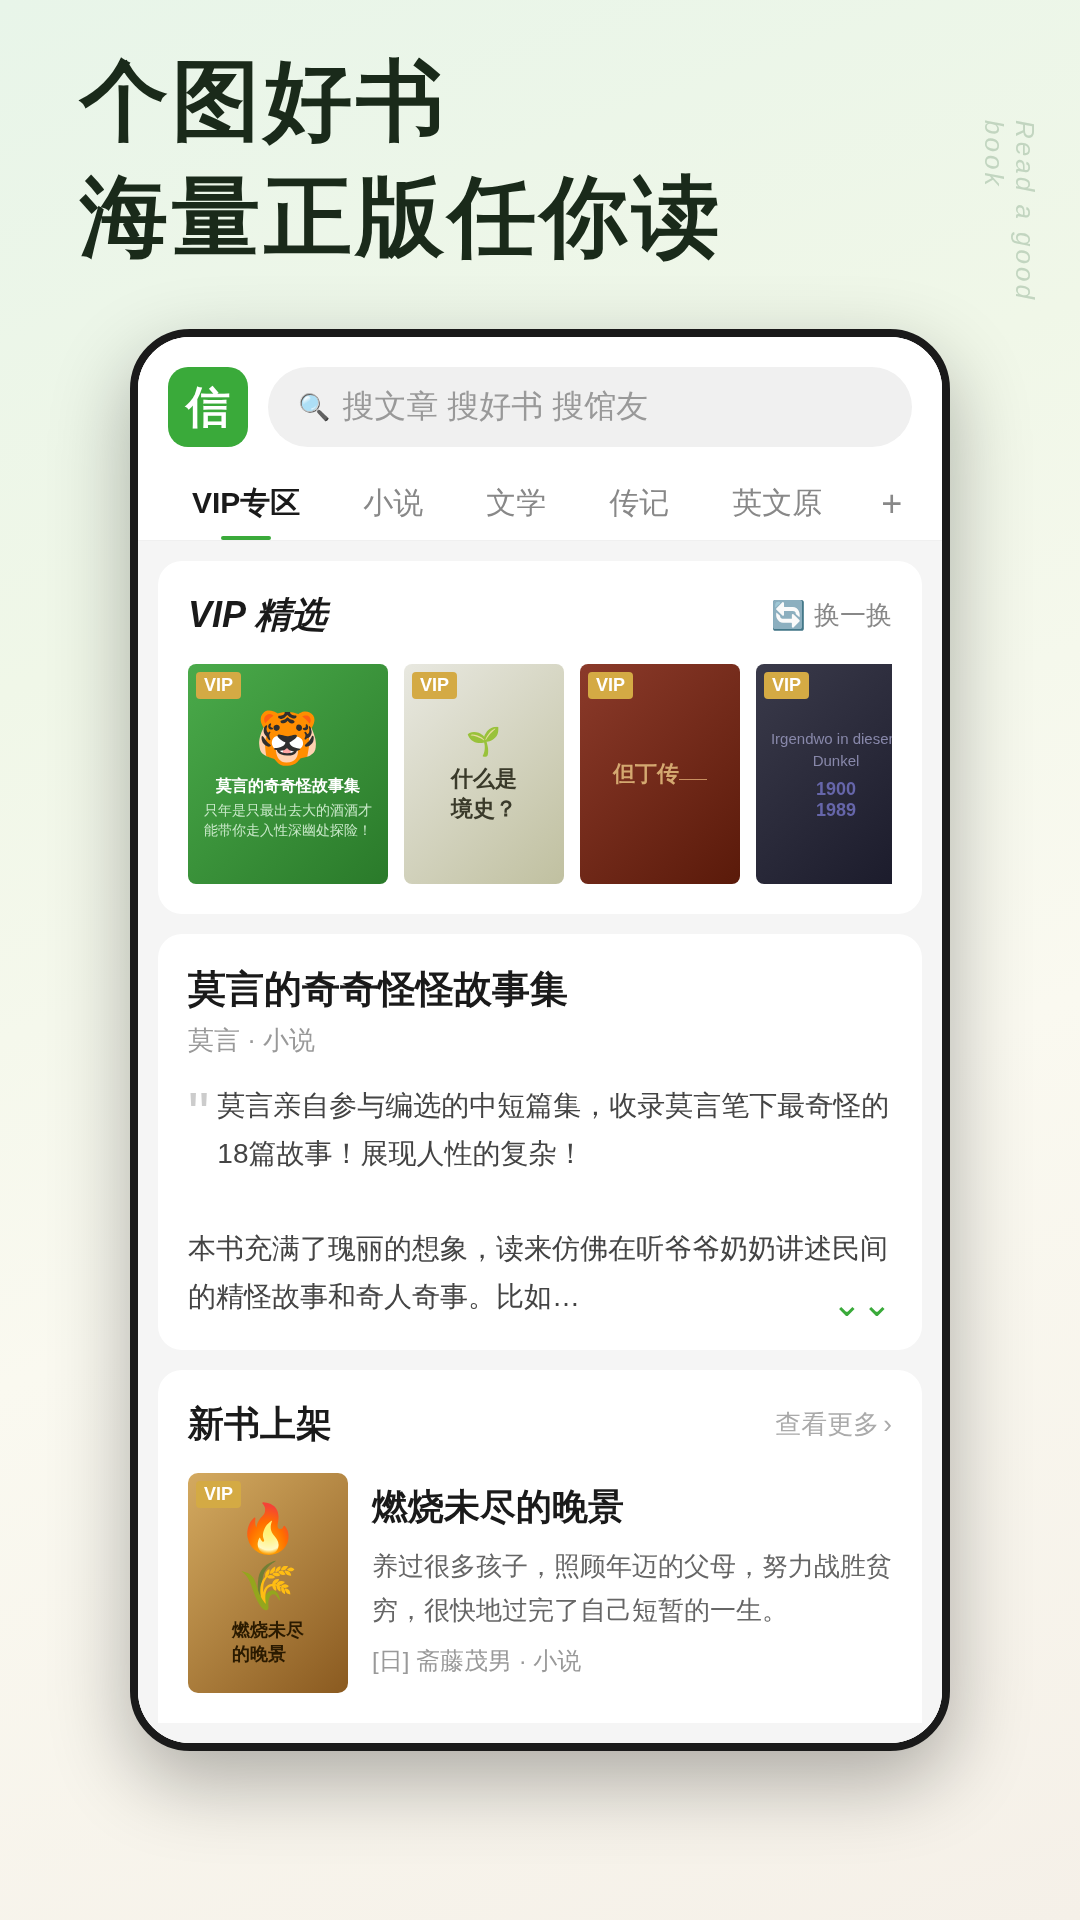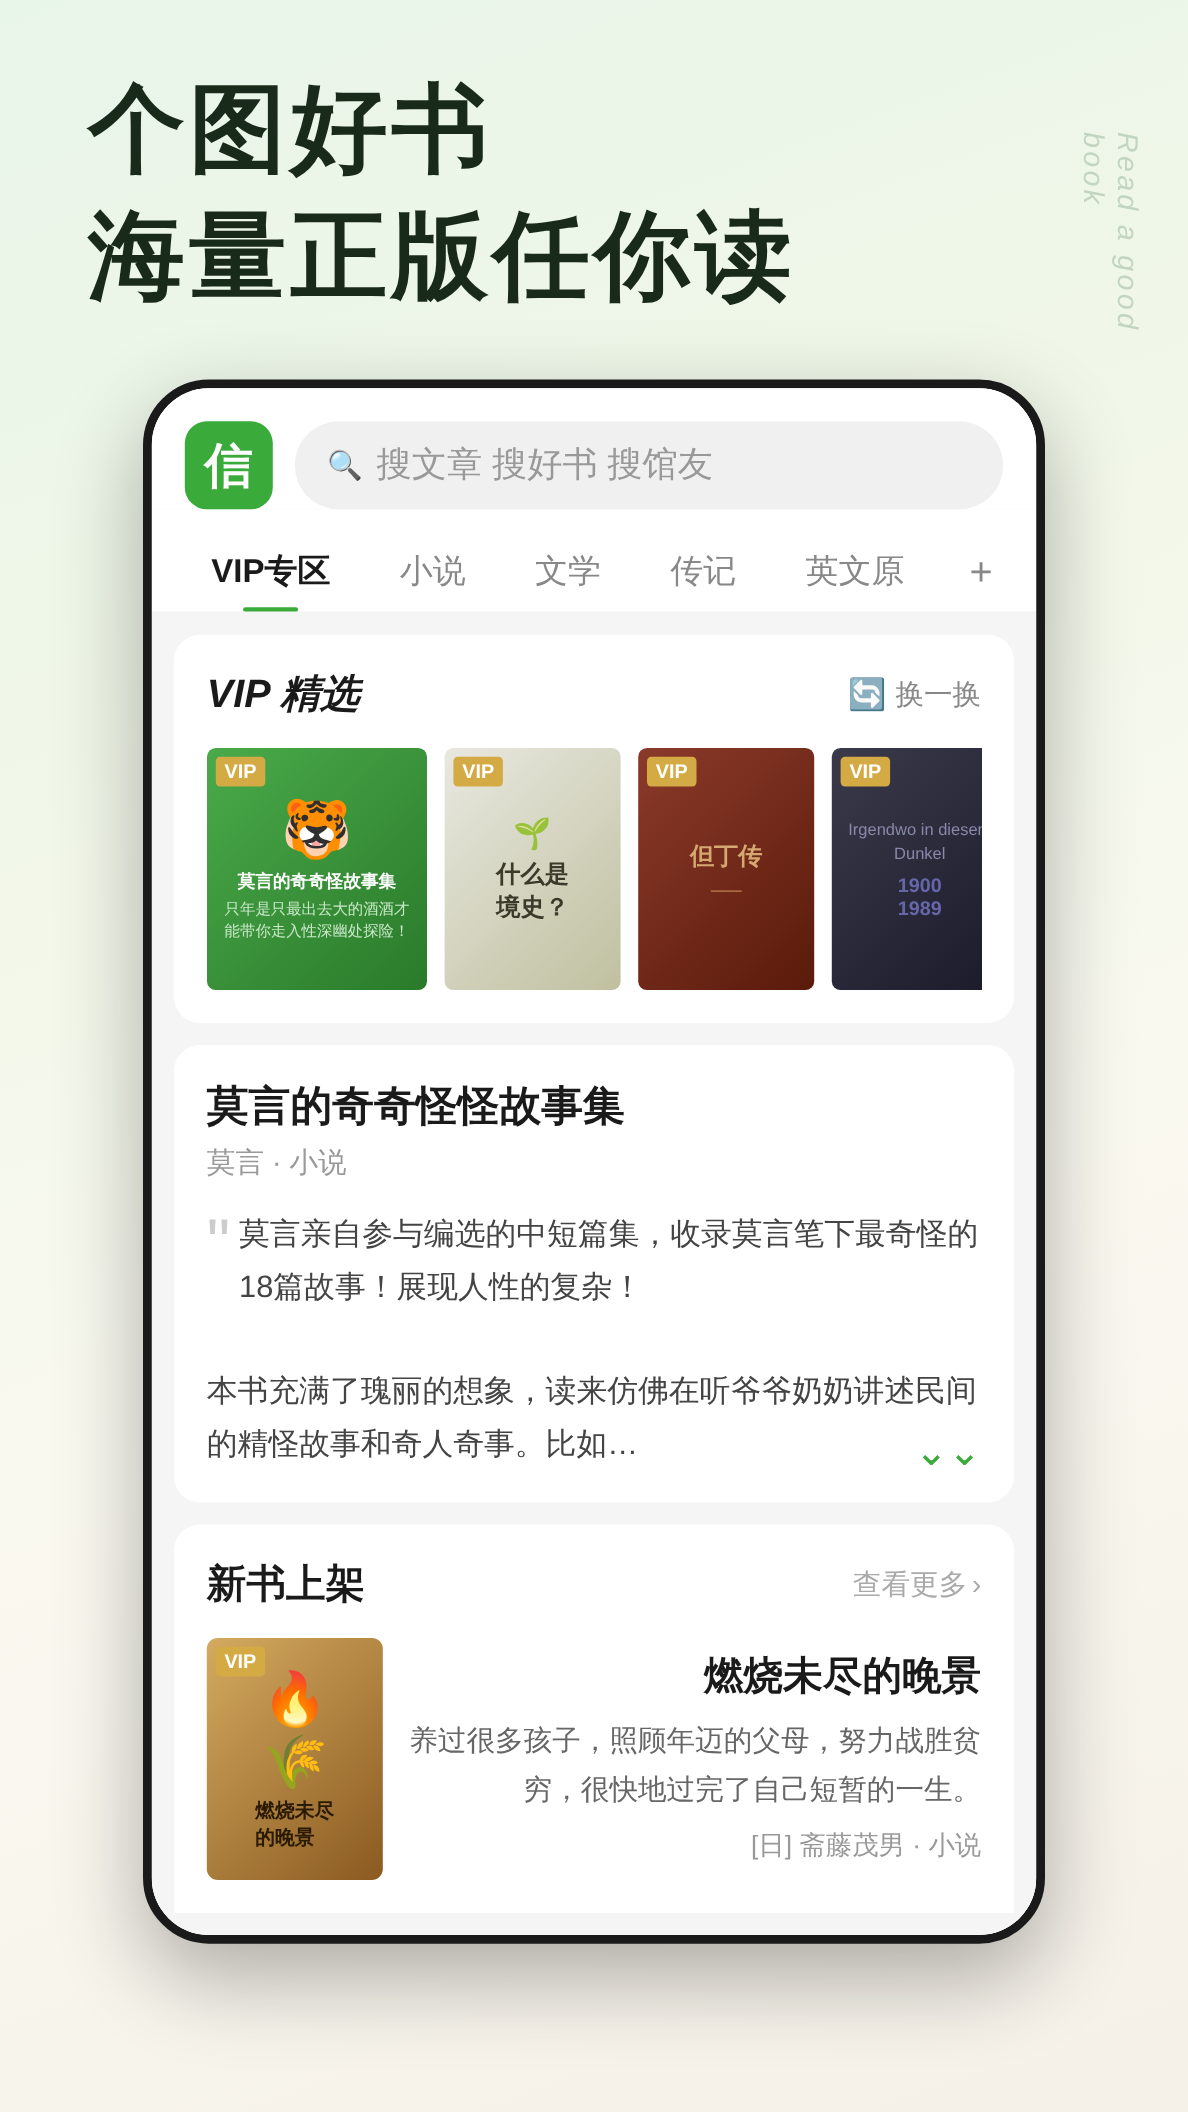--- a/index.html
+++ b/index.html
@@ -7,21 +7,21 @@
     body {
       width: 1080px;
       min-height: 1920px;
       font-family: -apple-system, "PingFang SC", "Helvetica Neue", Arial, sans-serif;
       background: linear-gradient(160deg, #e8f5e9 0%, #f0f7e8 30%, #faf9f0 60%, #f5f0e8 100%);
       overflow-x: hidden;
     }
 
     
     .hero {
-      padding: 64px 80px 60px 80px;
+      padding: 48px 80px 60px 80px;
       position: relative;
     }
     .hero-title-main {
       font-size: 88px;
       font-weight: 800;
       color: #1a2a1a;
       line-height: 1.2;
       letter-spacing: 4px;
     }
     .hero-title-sub {
@@ -336,21 +336,20 @@
       background: #d4aa44;
       color: white;
       font-size: 18px;
       font-weight: 700;
       padding: 3px 8px;
       border-radius: 4px;
     }
     .new-book-info {
       flex: 1;
       padding-top: 10px;
-      text-align: right;
     }
     .new-book-title {
       font-size: 36px;
       font-weight: 700;
       color: #1a1a1a;
       margin-bottom: 12px;
     }
     .new-book-desc {
       font-size: 26px;
       color: #666;
@@ -429,21 +428,21 @@
             <div class="book-cover book-cover-2">
               <div class="vip-badge">VIP</div>
               <div style="padding:10px; height:100%; display:flex; flex-direction:column; align-items:center; justify-content:center;">
                 <div style="font-size:28px; text-align:center;">🌱</div>
                 <div style="color:#3a3a2a; font-size:22px; font-weight:700; text-align:center; margin-top:6px;">什么是<br>境史？</div>
               </div>
             </div>
 
             <div class="book-cover book-cover-3">
               <div class="vip-badge">VIP</div>
-              <div style="padding:10px; height:100%; display:flex; flex-direction:column; align-items:center; justify-content:center;border-radius:30px;">
+              <div style="padding:10px; height:100%; display:flex; flex-direction:row; align-items:center; justify-content:center;border-radius:30px;">
                 <div style="color:#d4a870; font-size:22px; font-weight:700; text-align:center;">但丁传</div>
                 <div style="color:#c89060; font-size:14px; text-align:center; margin-top:8px;">——</div>
               </div>
             </div>
 
             <div class="book-cover book-cover-4">
               <div class="vip-badge">VIP</div>
               <div style="padding:10px; height:100%; display:flex; flex-direction:column; align-items:center; justify-content:center;">
                 <div style="color:#8888aa; font-size:15px; text-align:center; line-height:1.5;">Irgendwo in diesem Dunkel</div>
                 <div style="color:#6666aa; font-size:18px; font-weight:700; text-align:center; margin-top:6px;">1900<br>1989</div>

